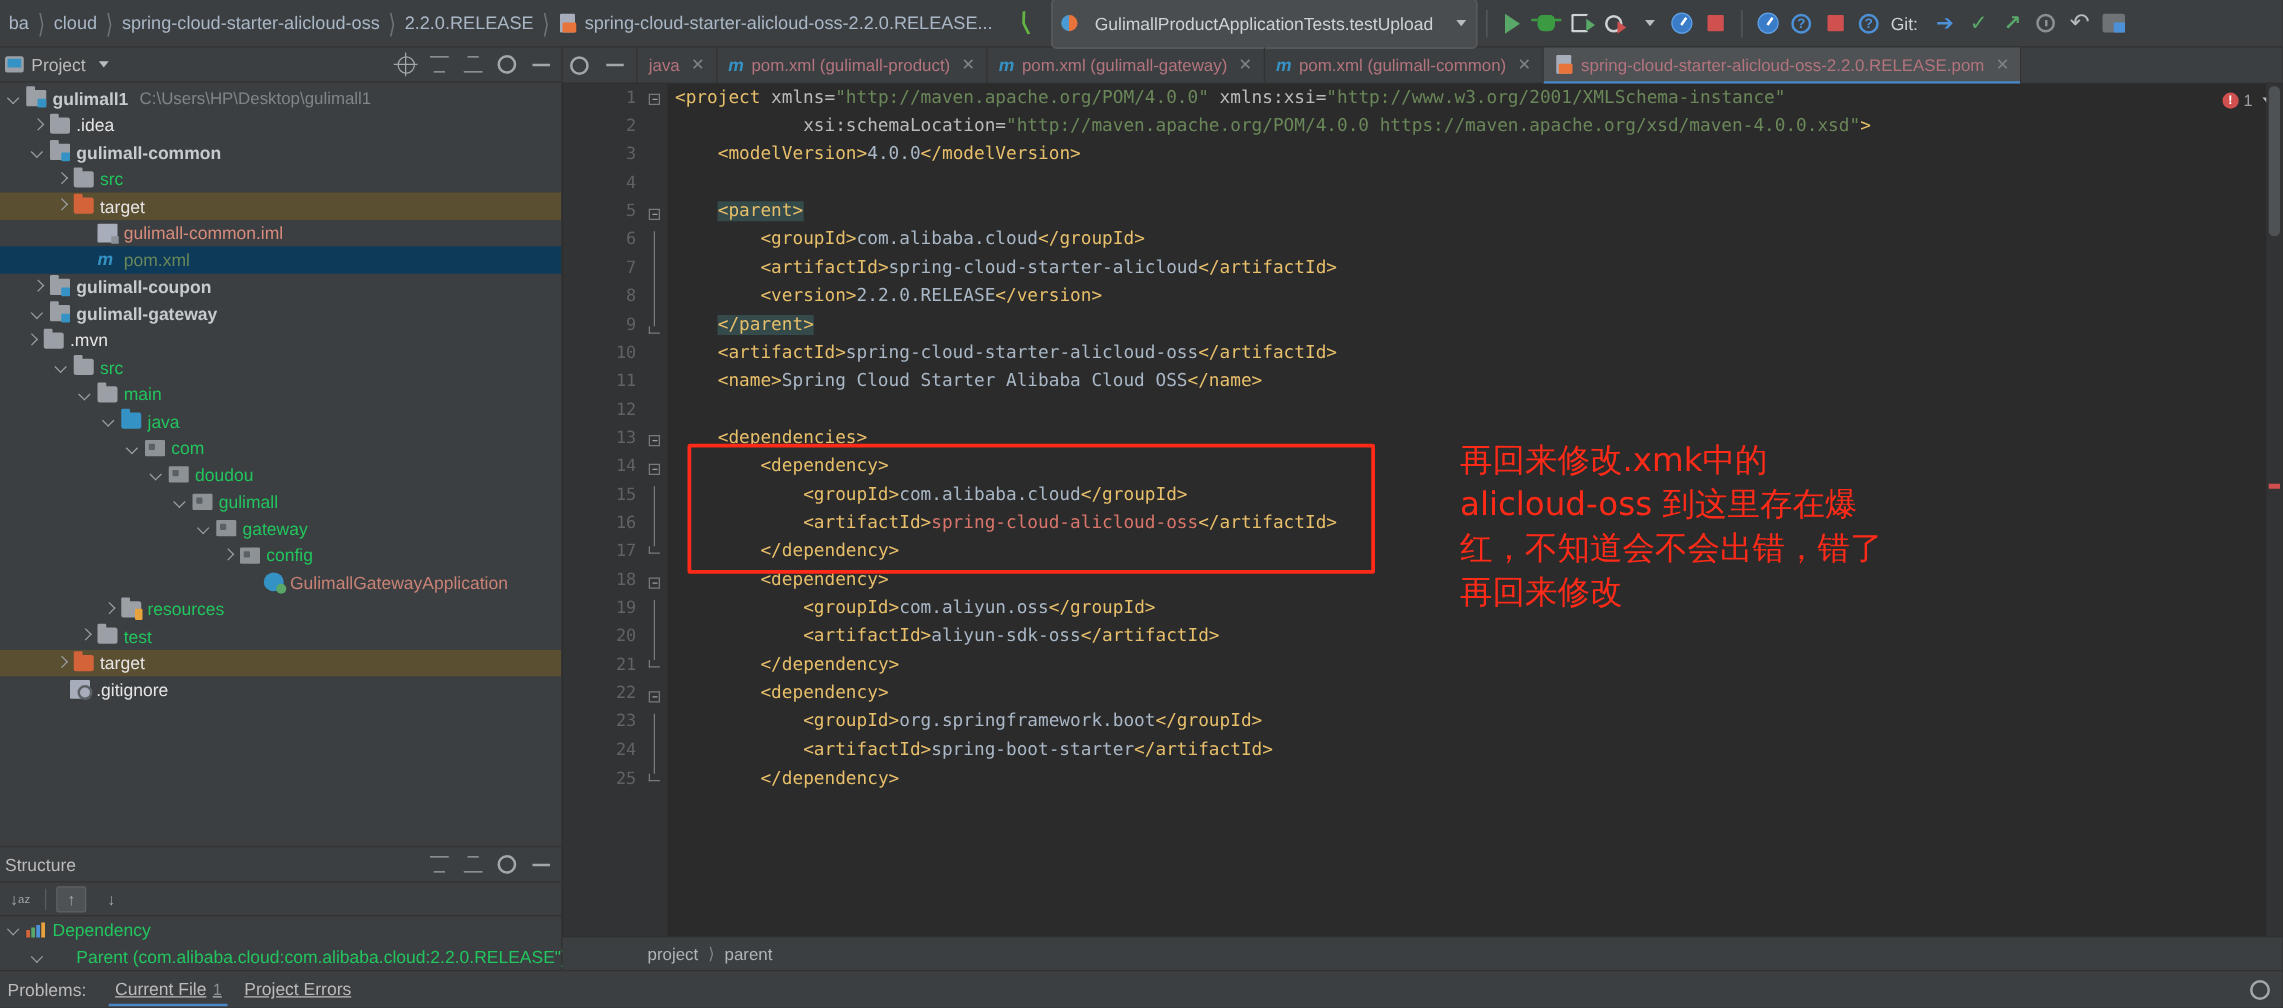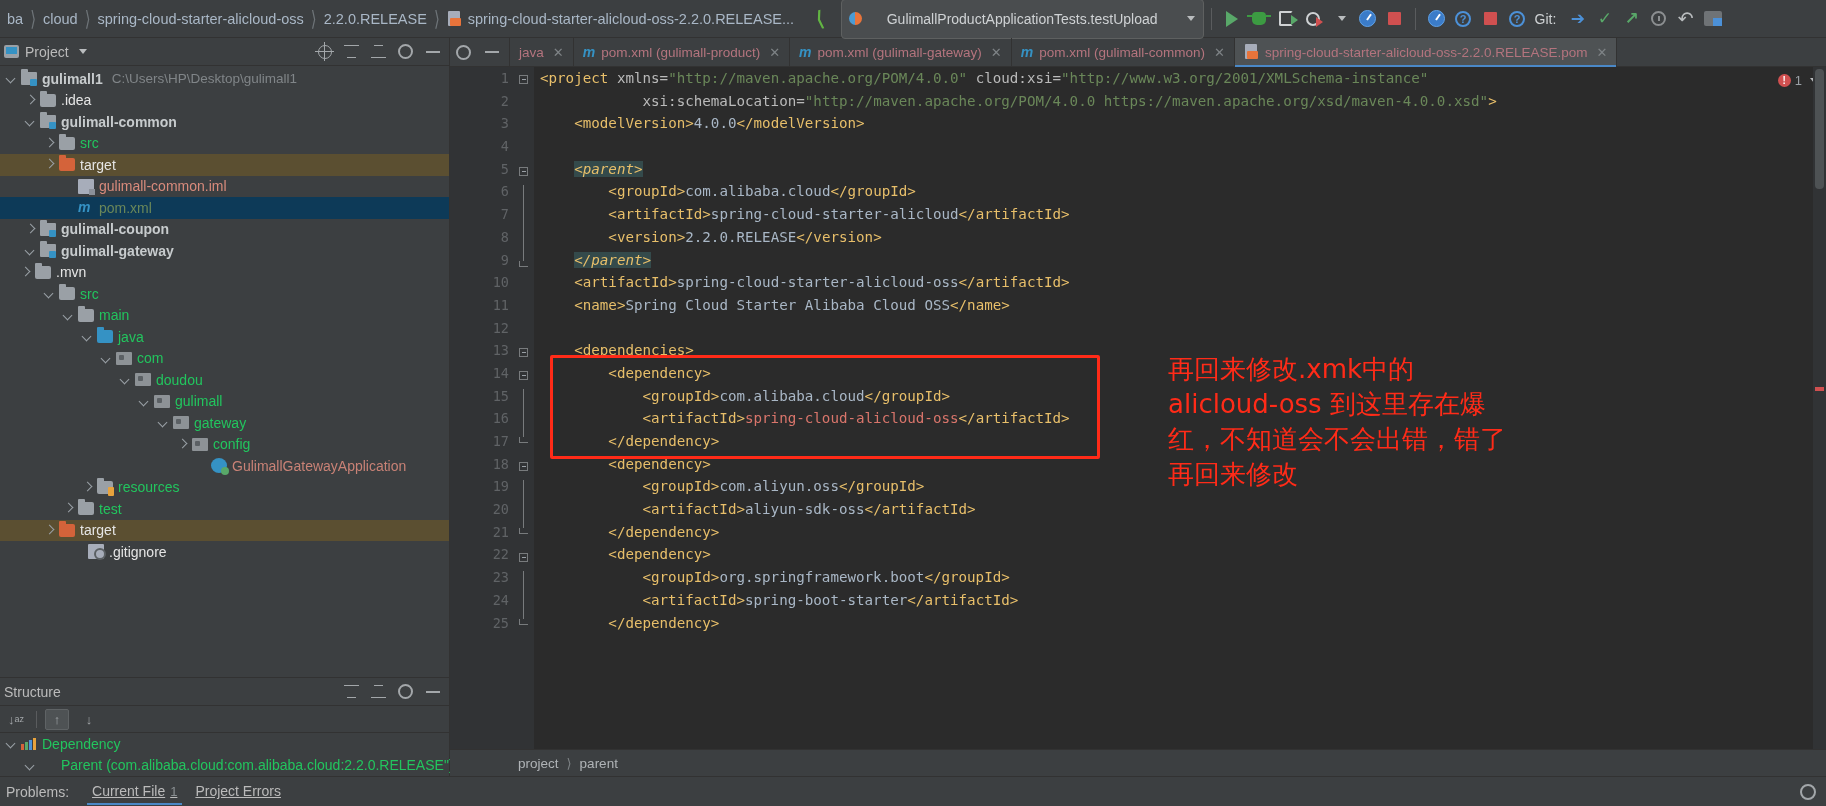--- a/index.html
+++ b/index.html
@@ -30,21 +30,21 @@
     background:#a7adba; border-radius:1px;
   }
   .icon-maven-file:after {
     content:''; position:absolute; left:3px; top:7px; width:11px; height:8px;
     background:#e8743b; border-radius:1px;
   }
   .green-arrow { color:#62b543; font-size:21px; margin:0 12px 0 18px; font-weight:bold;
     transform: rotate(-12deg) scaleX(0.8); display:inline-block; }
 
   .run-config {
-    display:flex; align-items:center; gap:25px; height:40px;
+    display:flex; align-items:center; gap:14px; height:40px;
     background:#4a4d4f; border:1px solid #5e6060; border-radius:4px;
     padding:0 8px 0 7px; margin-left:4px;
   }
   .run-config .cfg-icon {
     width:13px;height:13px;border-radius:50%;
     background: linear-gradient(90deg,#4a9bd4 50%, #e8743b 50%);
     display:inline-block;
   }
   .run-config .cfg-label { color:#cfd2d4; font-size:14px; }
   .caret-dn { width:0;height:0;border-left:4px solid transparent;border-right:4px solid transparent;
@@ -170,21 +170,21 @@
   .foldend { position:absolute; left:3px; width:9px; height:6px; border-left:1px solid #787b7d; border-bottom:1px solid #787b7d;}
 
   .code { flex:1 1 auto; position:relative; padding-left:6px; font-family:"DejaVu Sans Mono", monospace; font-size:14.2px; overflow:hidden;}
   .cl { height:22.7px; line-height:22.7px; white-space:pre; }
   .k-tag { color:#e8bf6a; }
   .k-attr { color:#bababa; }
   .k-attrname { color:#bababa; }
   .k-str { color:#6a8759; }
   .k-text { color:#a9b7c6;margin-top:16px; }
   .k-err { color:#d9756b; }
-  .hl-parent { background:#344a4b;font-style:italic; }
+  .hl-parent { background:#344a4b; }
 
   .redbox { position:absolute; border:3px solid #ff2b18; border-radius:2px; pointer-events:none; }
   .annotate {
     position:absolute; color:#ff2b18; font-size:26px; line-height:35px;
     font-family:"DejaVu Sans", sans-serif; white-space:pre-line; width:350px;
   }
 
   .errbadge { position:absolute; right:8px; top:6px; display:flex; align-items:center; gap:4px; font-size:13px; color:#9aa0a6;}
   .err-dot { width:13px;height:13px;border-radius:50%;background:#d05050;color:#fff;font-size:10px;display:flex;align-items:center;justify-content:center;font-weight:bold;}
 
@@ -425,21 +425,21 @@
           <div class="trow" style="padding-left: 63px;">
             <span class="arrow closed"></span>
             <span class="ficon fi-folder"></span>
             <span class="tlabel ">test</span>
           </div>
           <div class="trow sel-brown" style="padding-left: 44px;">
             <span class="arrow closed"></span>
             <span class="ficon fi-orange"></span>
             <span class="tlabel yellow">target</span>
           </div>
-          <div class="trow" style="padding-left: 41px; margin-left: 32px;">
+          <div class="trow" style="padding-left: 41px;">
             <span class="arrow none"></span>
             <span class="ficon fi-git"></span>
             <span class="tlabel yellow">.gitignore</span>
           </div>
         </div>
 
       <div class="structure-panel">
         <div class="panel-header">
           <span class="panel-title">Structure</span>
           <span class="ph-spacer"></span>
@@ -562,21 +562,21 @@
           <div class="foldend" style="top:370px"></div>
           <div class="fold" style="top:395px"></div>
           <div class="foldline" style="top:413px;height:48px"></div>
           <div class="foldend" style="top:461px"></div>
           <div class="fold" style="top:486px"></div>
           <div class="foldline" style="top:504px;height:48px"></div>
           <div class="foldend" style="top:552px"></div>
         </div>
 
         <div class="code" id="code">
-            <div class="cl"><span class="k-tag">&lt;project </span><span class="k-attrname">xmlns</span><span class="k-attr">=</span><span class="k-str">"http://maven.apache.org/POM/4.0.0"</span><span class="k-attr"> </span><span class="k-attrname">cloud:xsi</span><span class="k-attr">=</span><span class="k-str">"http://www.w3.org/2001/XMLSchema-instance"</span></div>
+            <div class="cl"><span class="k-tag">&lt;project </span><span class="k-attrname">xmlns</span><span class="k-attr">=</span><span class="k-str">"http://maven.apache.org/POM/4.0.0"</span><span class="k-attr"> </span><span class="k-attrname">xmlns:xsi</span><span class="k-attr">=</span><span class="k-str">"http://www.w3.org/2001/XMLSchema-instance"</span></div>
             <div class="cl"><span class="k-text">            </span><span class="k-attrname">xsi:schemaLocation</span><span class="k-attr">=</span><span class="k-str">"http://maven.apache.org/POM/4.0.0 https://maven.apache.org/xsd/maven-4.0.0.xsd"</span><span class="k-tag">&gt;</span></div>
             <div class="cl"><span class="k-text">    </span><span class="k-tag">&lt;modelVersion&gt;</span><span class="k-text">4.0.0</span><span class="k-tag">&lt;/modelVersion&gt;</span></div>
             <div class="cl"><span class="k-text"></span></div>
             <div class="cl"><span class="k-text">    </span><span class="k-tag hl-parent">&lt;parent&gt;</span></div>
             <div class="cl"><span class="k-text">        </span><span class="k-tag">&lt;groupId&gt;</span><span class="k-text">com.alibaba.cloud</span><span class="k-tag">&lt;/groupId&gt;</span></div>
             <div class="cl"><span class="k-text">        </span><span class="k-tag">&lt;artifactId&gt;</span><span class="k-text">spring-cloud-starter-alicloud</span><span class="k-tag">&lt;/artifactId&gt;</span></div>
             <div class="cl"><span class="k-text">        </span><span class="k-tag">&lt;version&gt;</span><span class="k-text">2.2.0.RELEASE</span><span class="k-tag">&lt;/version&gt;</span></div>
             <div class="cl"><span class="k-text">    </span><span class="k-tag hl-parent">&lt;/parent&gt;</span></div>
             <div class="cl"><span class="k-text">    </span><span class="k-tag">&lt;artifactId&gt;</span><span class="k-text">spring-cloud-starter-alicloud-oss</span><span class="k-tag">&lt;/artifactId&gt;</span></div>
             <div class="cl"><span class="k-text">    </span><span class="k-tag">&lt;name&gt;</span><span class="k-text">Spring Cloud Starter Alibaba Cloud OSS</span><span class="k-tag">&lt;/name&gt;</span></div>

